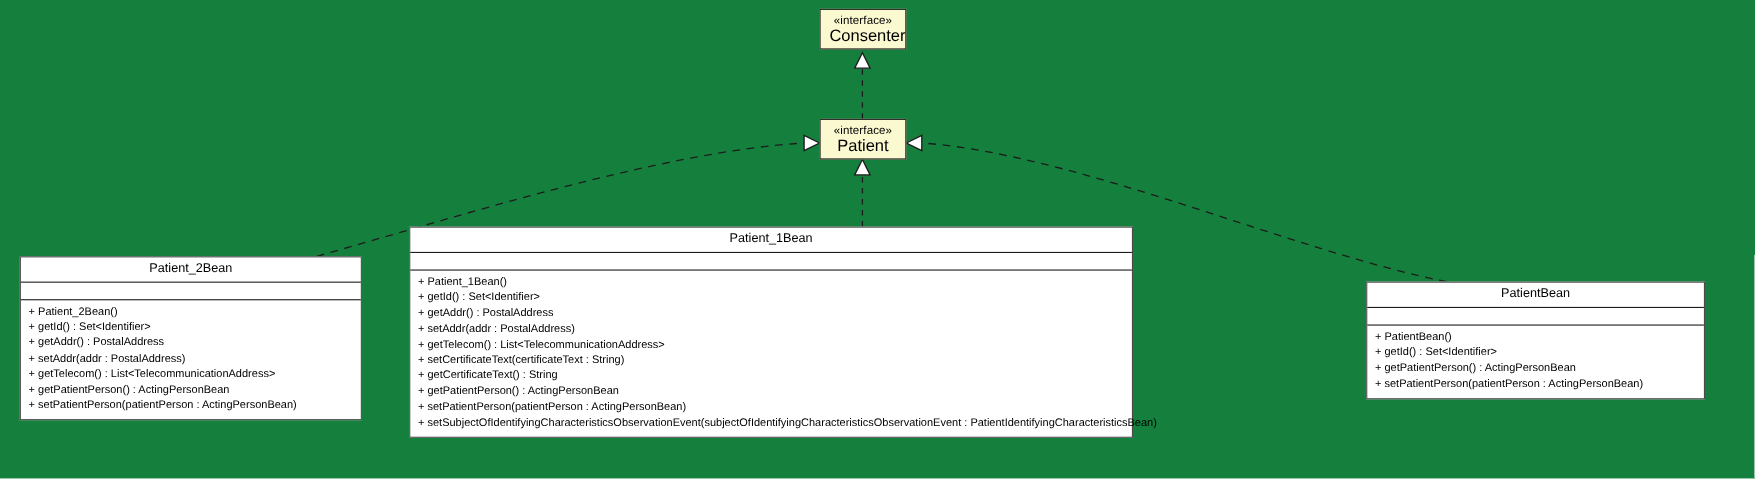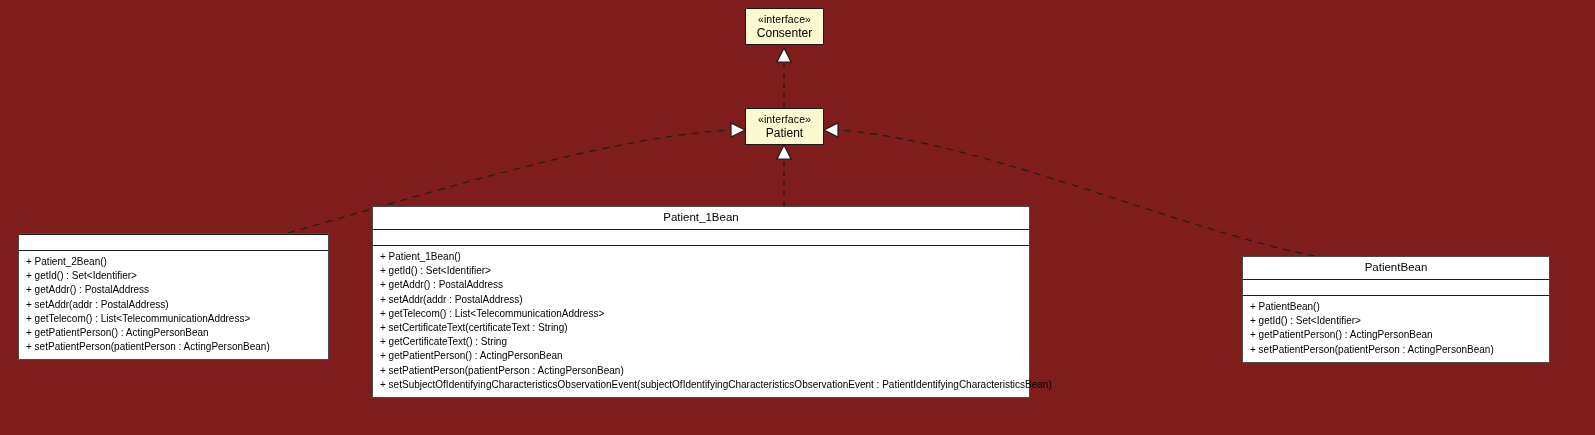--- a/index.html
+++ b/index.html
@@ -8,21 +8,21 @@
     background: #ffffff;
   }
   body {
     font-family: "Liberation Sans", sans-serif;
     -webkit-font-smoothing: antialiased;
   }
   #diagram {
     position: relative;
     width: 1595px;
     height: 435px;
-    background: #7f1d1d;
+    background: #15803d;
     overflow: hidden;
   }
   #edges {
     position: absolute;
     left: 0;
     top: 0;
     width: 1595px;
     height: 435px;
     pointer-events: none;
   }
@@ -56,21 +56,21 @@
     padding: 3px 8px 4px 8px;
     line-height: 14px;
   }
   .stereotype {
     display: block;
     font-size: 10.5px;
     letter-spacing: 0.1px;
   }
   .type-name {
     display: block;
-    font-size: 12px;
+    font-size: 15px;
   }
 
   .divider {
     border-top: 1px solid #1c1c1c;
     height: 0;
     font-size: 0;
   }
   .attr-compartment {
     height: 15px;
   }
@@ -127,20 +127,21 @@
   </div>
 
   <div class="uml-node iface" id="node-patient">
     <div class="node-title">
       <span class="stereotype">«interface»</span>
       <span class="type-name">Patient</span>
     </div>
   </div>
 
   <div class="uml-node clsbox" id="node-patient2bean">
+    <div class="node-title">Patient_2Bean</div>
     <div class="divider"></div>
     <div class="attr-compartment"></div>
     <div class="divider"></div>
     <div class="op-compartment">
         <div class="op-row">+ Patient_2Bean()</div>
         <div class="op-row">+ getId() : Set&lt;Identifier&gt;</div>
         <div class="op-row">+ getAddr() : PostalAddress</div>
         <div class="op-row">+ setAddr(addr : PostalAddress)</div>
         <div class="op-row">+ getTelecom() : List&lt;TelecommunicationAddress&gt;</div>
         <div class="op-row">+ getPatientPerson() : ActingPersonBean</div>

